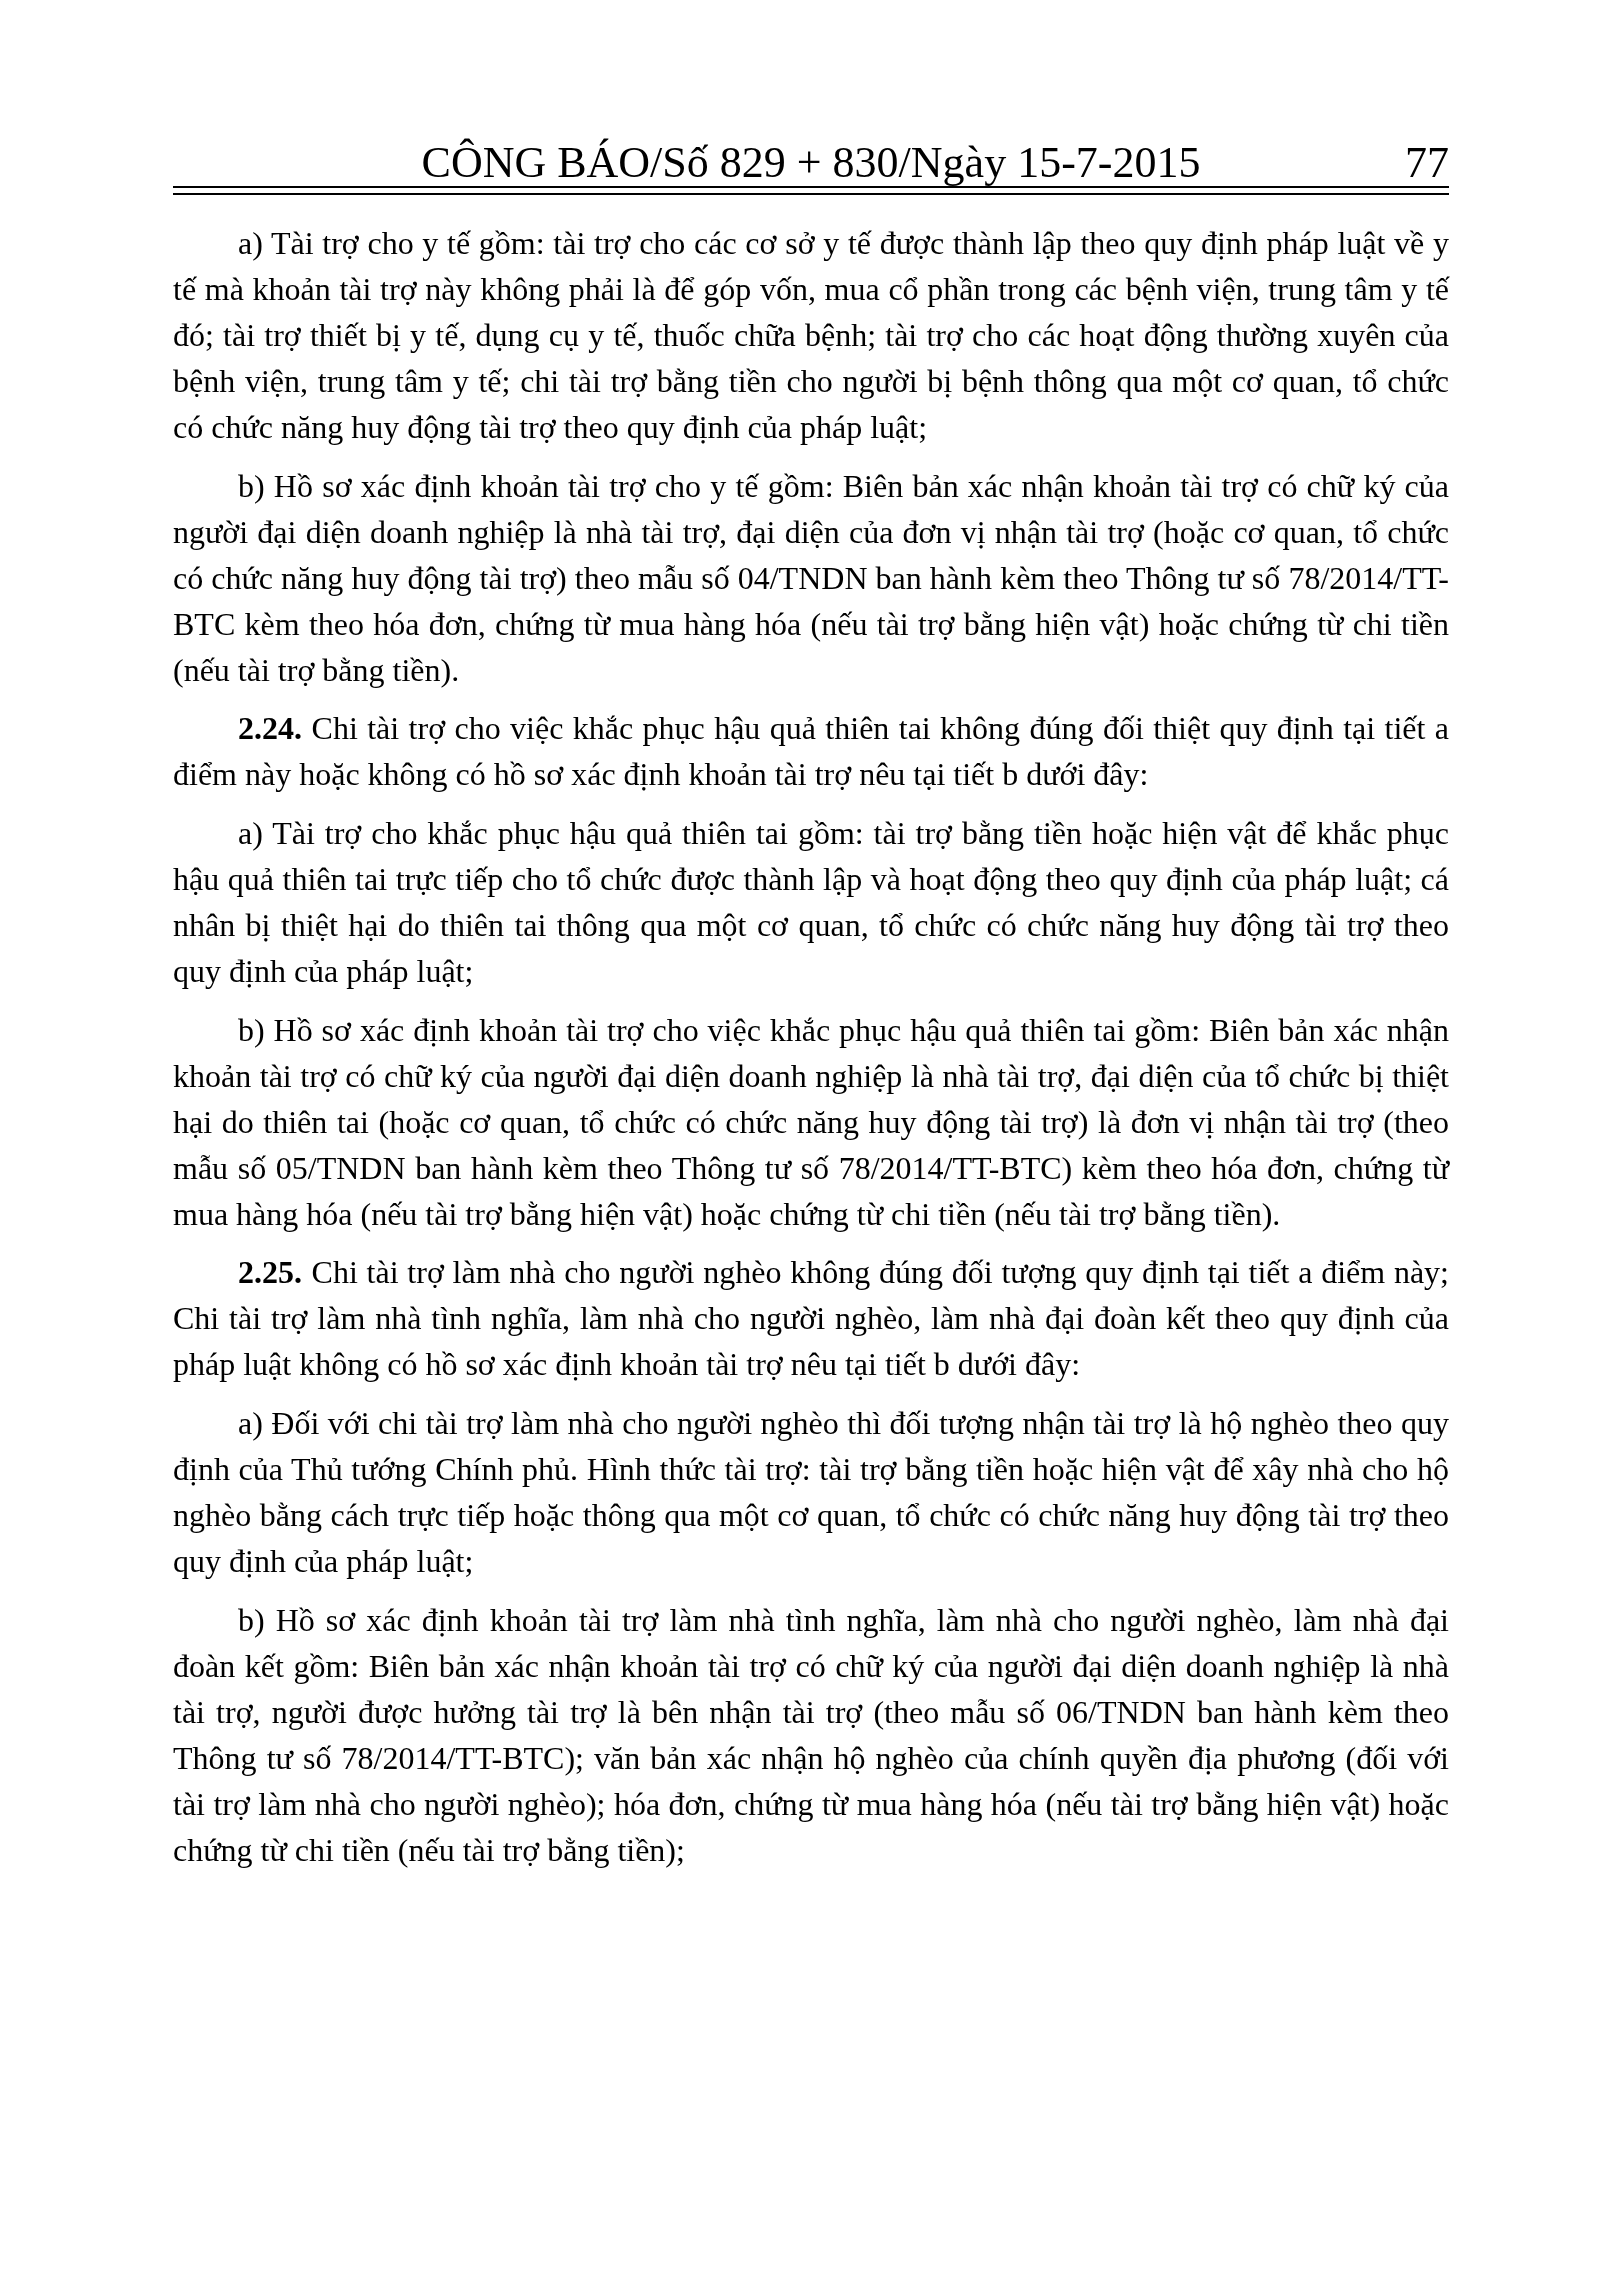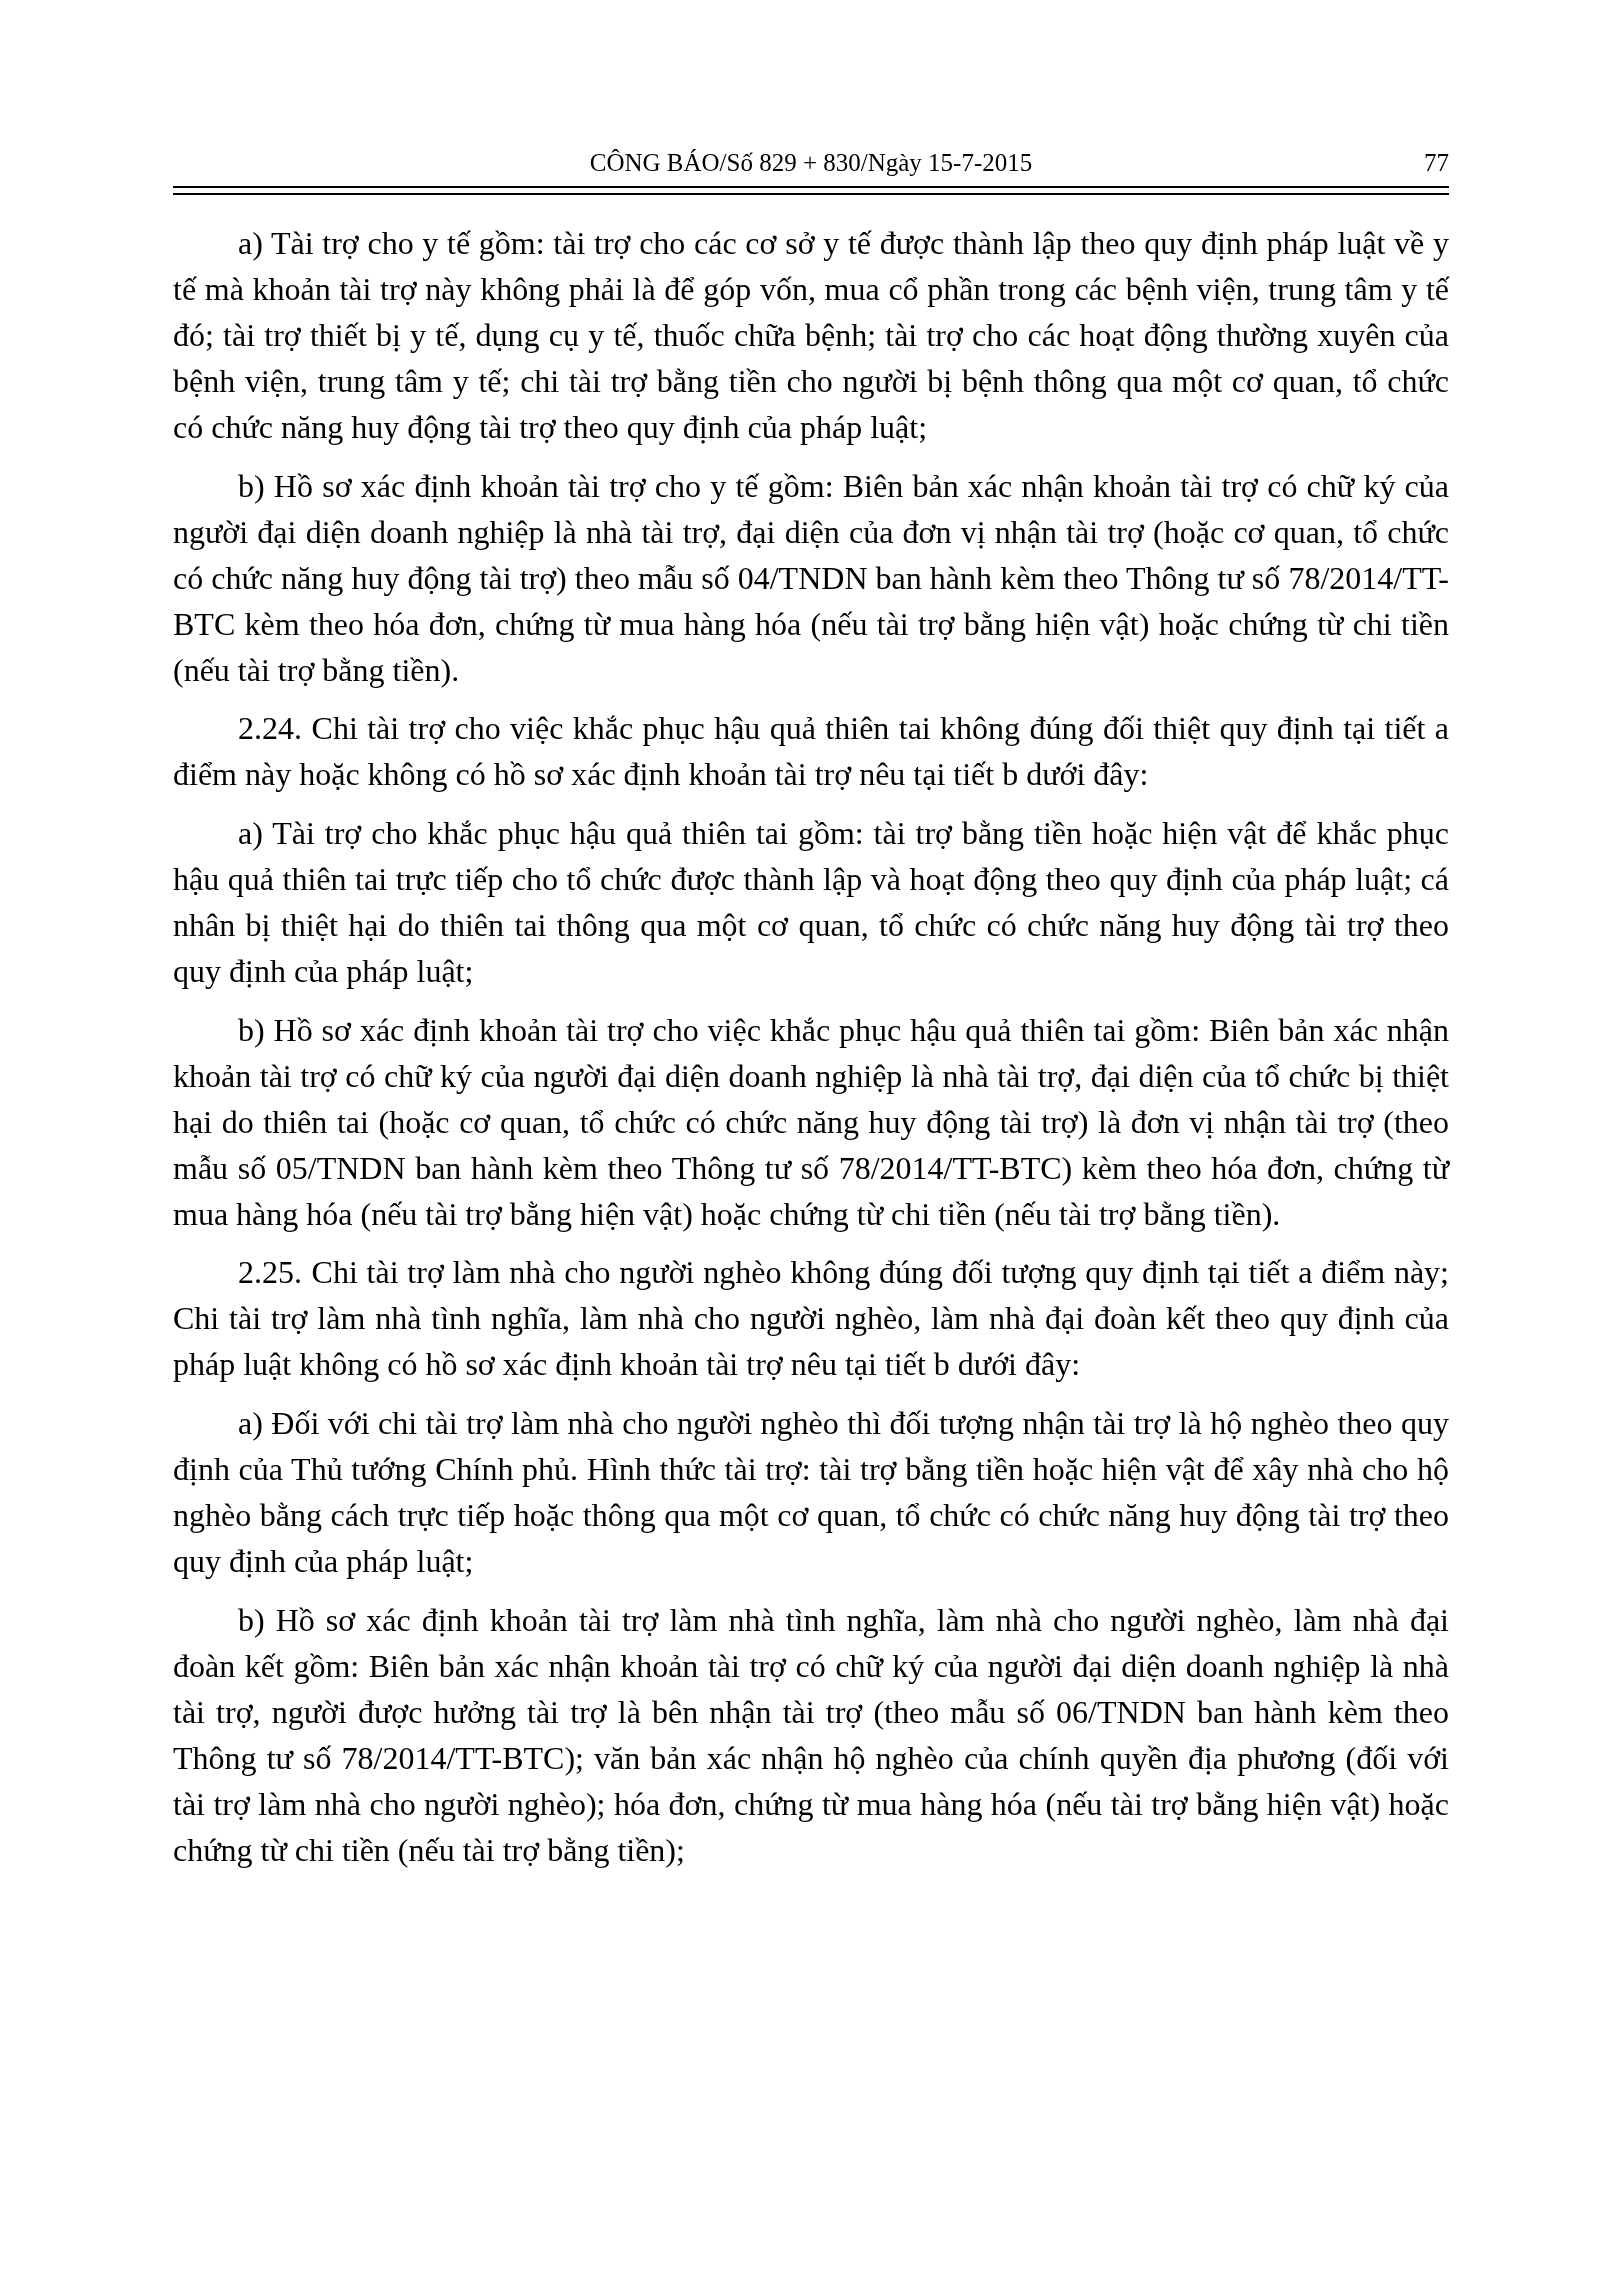--- a/index.html
+++ b/index.html
@@ -19,21 +19,21 @@
     height: 2293px;
     background: #ffffff;
     overflow: hidden;
   }
   .header {
     position: absolute;
     left: 173px;
     top: 143px;
     width: 1276px;
     height: 41px;
-    font-size: 25px;
+    font-size: 44px;
     line-height: 39px;
     white-space: nowrap;
   }
   .header-title {
     display: block;
     text-align: center;
   }
   .page-number {
     position: absolute;
     right: 0;
@@ -55,21 +55,21 @@
     width: 1276px;
     font-size: 32px;
     line-height: 46px;
     text-align: justify;
   }
   .para {
     margin: 0 0 12.7px 0;
     text-indent: 65px;
   }
   .pnum:not(:empty) {
-    font-weight: normal;
+    font-weight: bold;
     margin-right: 0.3em;
   }
 </style>
 </head>
 <body>
 
 <div class="page">
 
   <div class="header">
     <span class="header-title">CÔNG BÁO/Số 829 + 830/Ngày 15-7-2015</span>

